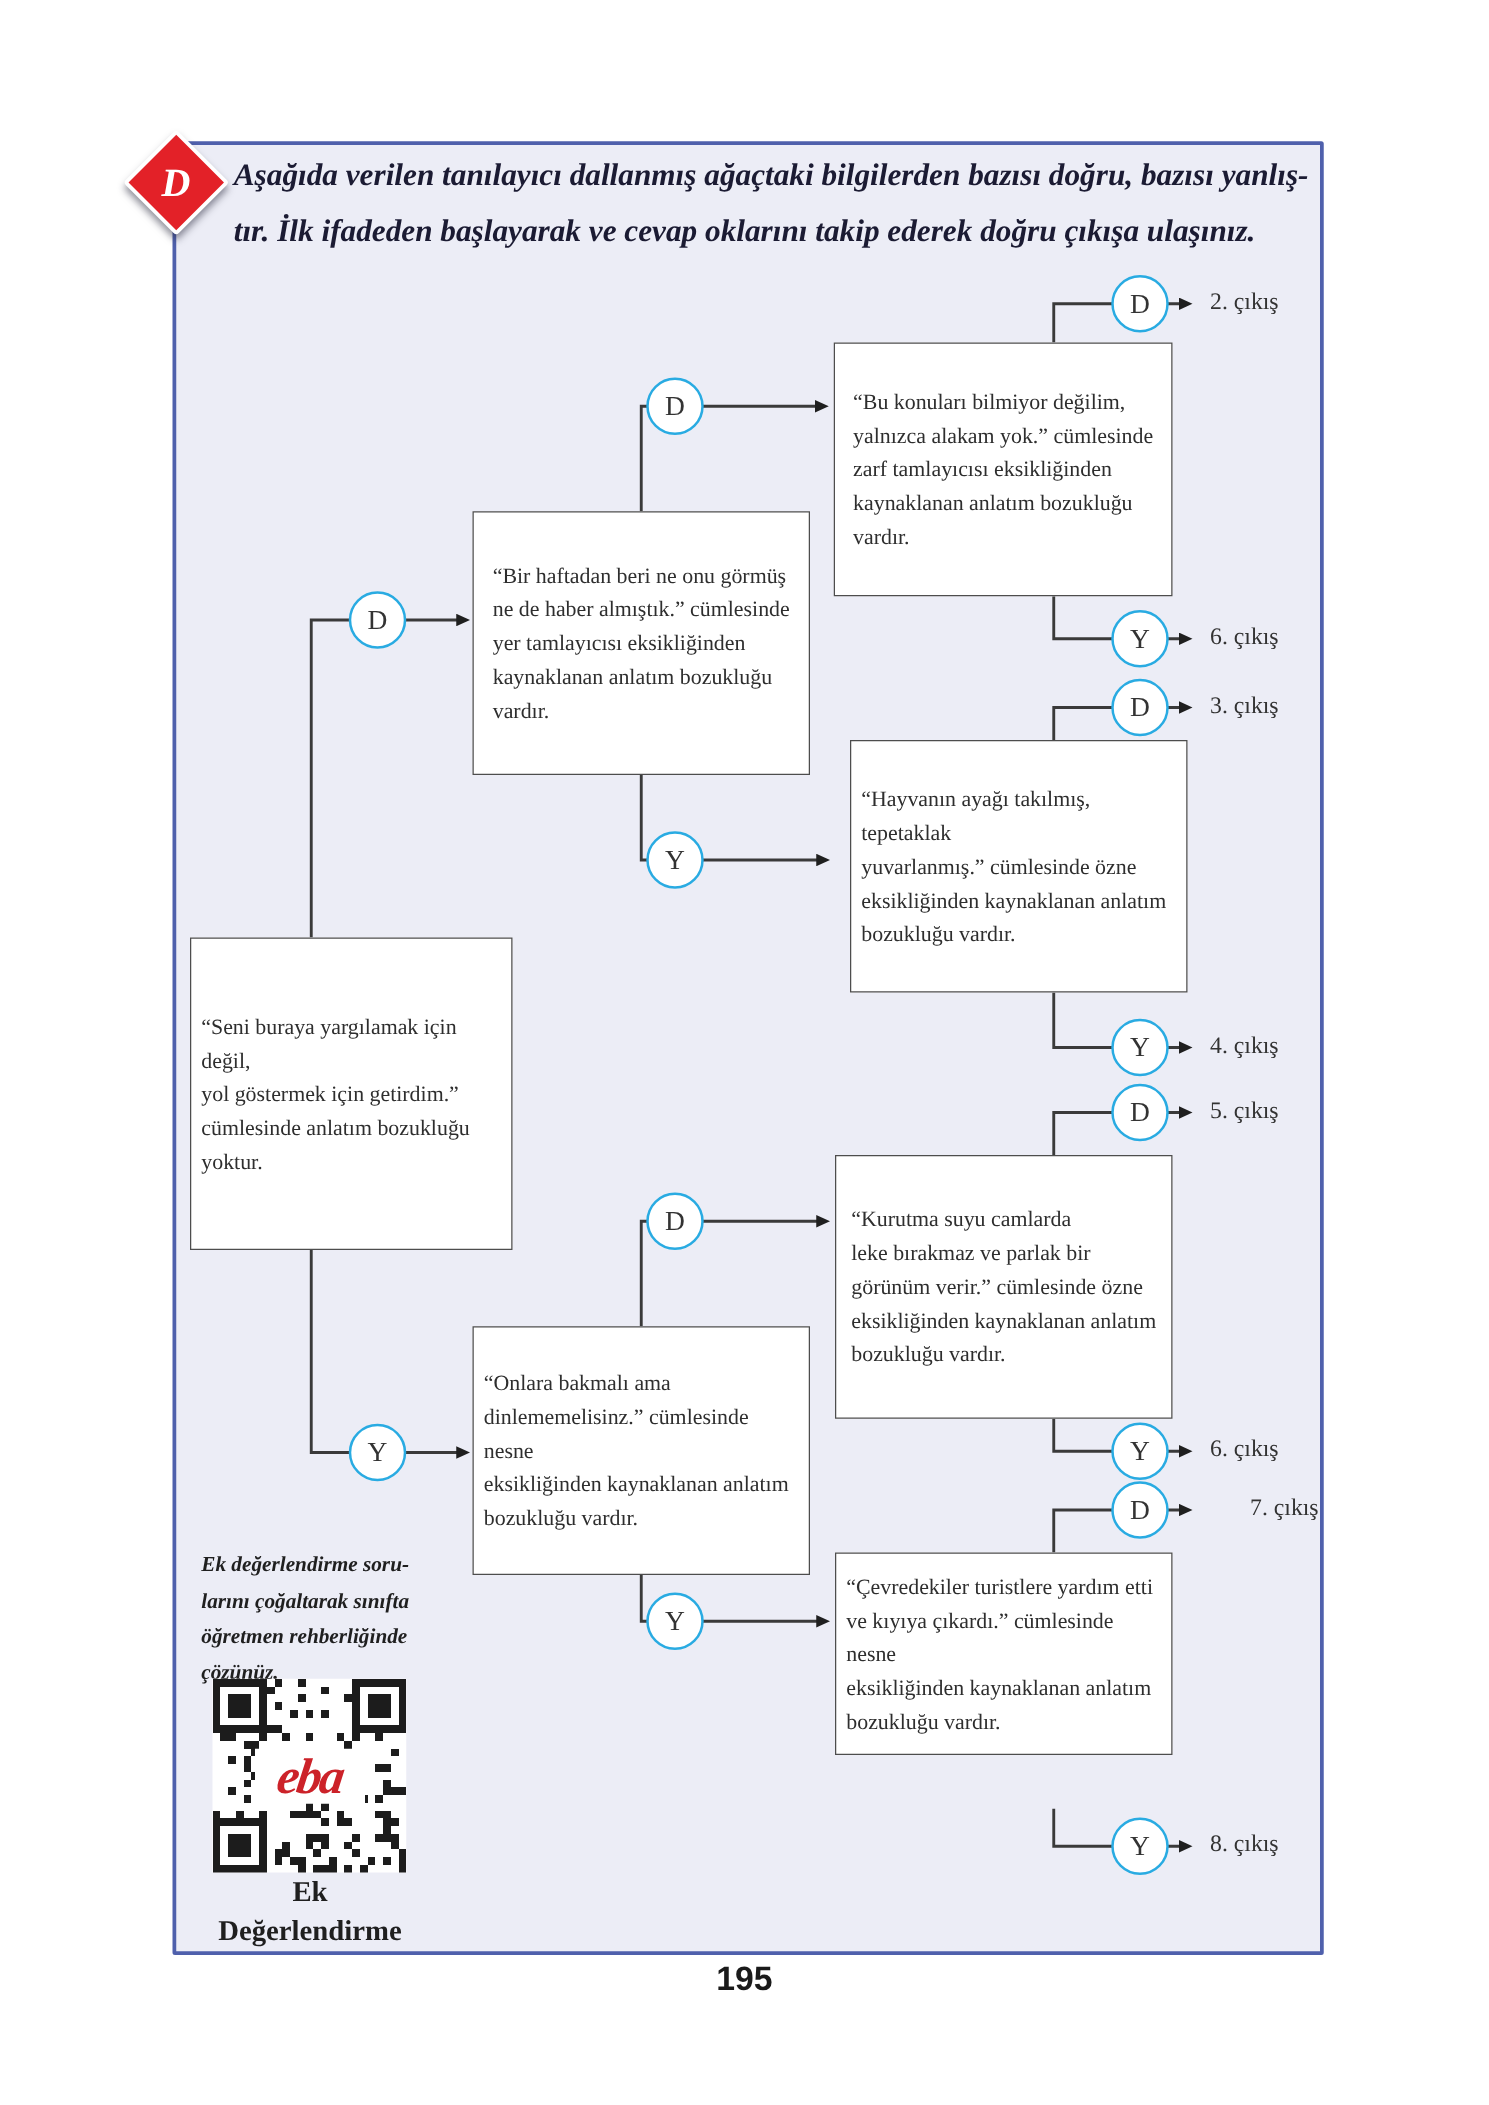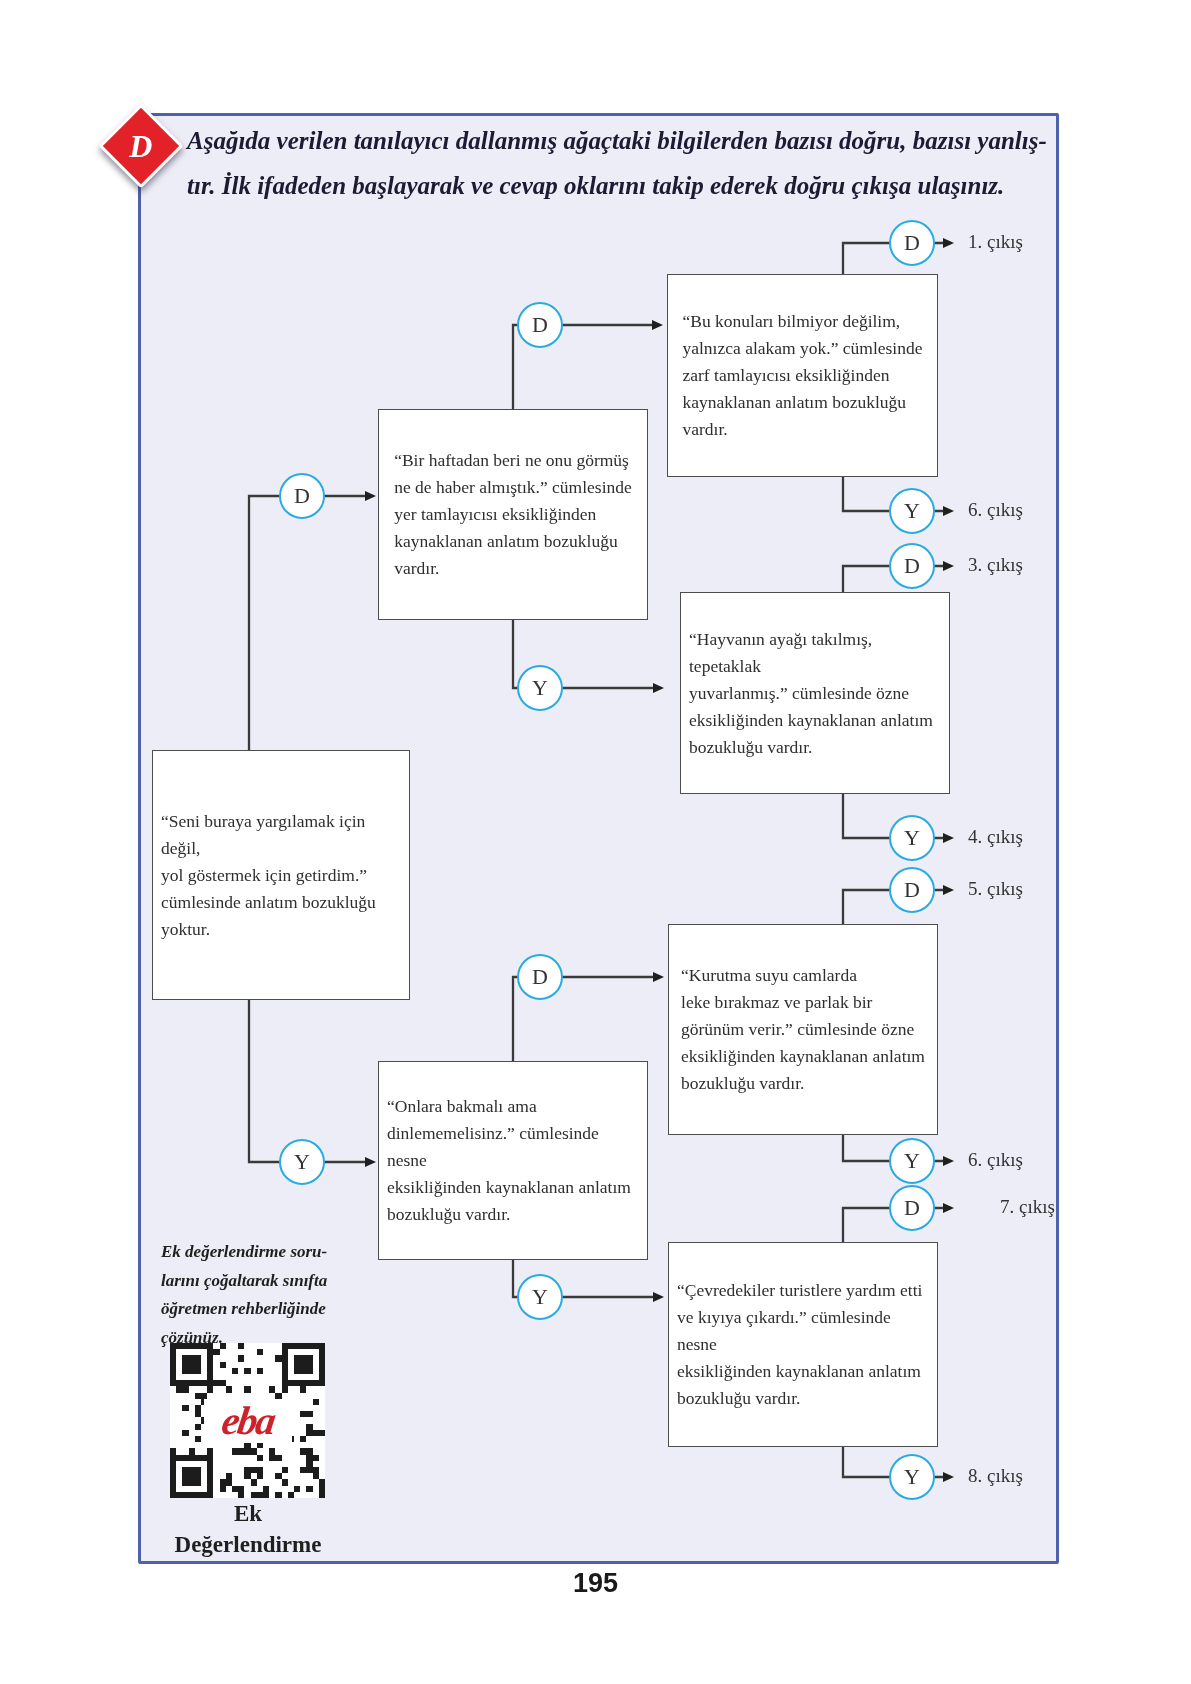--- a/index.html
+++ b/index.html
@@ -76,39 +76,39 @@
     <span>D</span>
   </div>
   <div class="title">Aşağıda verilen tanılayıcı dallanmış ağaçtaki bilgilerden bazısı doğru, bazısı yanlış-<br>tır. İlk ifadeden başlayarak ve cevap oklarını takip ederek doğru çıkışa ulaşınız.</div>
 
   <div class="node" style="left:152px;top:750px;width:258px;height:250px;">“Seni buraya yargılamak için değil,<br>yol göstermek için getirdim.”<br>cümlesinde anlatım bozukluğu<br>yoktur.</div>
   <div class="node" style="left:378px;top:409px;width:270px;height:211px;">“Bir haftadan beri ne onu görmüş<br>ne de haber almıştık.” cümlesinde<br>yer tamlayıcısı eksikliğinden<br>kaynaklanan anlatım bozukluğu<br>vardır.</div>
   <div class="node" style="left:667px;top:274px;width:271px;height:203px;">“Bu konuları bilmiyor değilim,<br>yalnızca alakam yok.” cümlesinde<br>zarf tamlayıcısı eksikliğinden<br>kaynaklanan anlatım bozukluğu<br>vardır.</div>
   <div class="node" style="left:668px;top:592px;width:270px;height:202px;margin-left:12px;">“Hayvanın ayağı takılmış, tepetaklak<br>yuvarlanmış.” cümlesinde özne<br>eksikliğinden kaynaklanan anlatım<br>bozukluğu vardır.</div>
   <div class="node" style="left:668px;top:924px;width:270px;height:211px;">“Kurutma suyu camlarda<br>leke bırakmaz ve parlak bir<br>görünüm verir.” cümlesinde özne<br>eksikliğinden kaynaklanan anlatım<br>bozukluğu vardır.</div>
   <div class="node" style="left:378px;top:1061px;width:270px;height:199px;">“Onlara bakmalı ama<br>dinlememelisinz.” cümlesinde nesne<br>eksikliğinden kaynaklanan anlatım<br>bozukluğu vardır.</div>
-  <div class="node" style="left:668px;top:1242px;width:270px;height:205px;">“Çevredekiler turistlere yardım etti<br>ve kıyıya çıkardı.” cümlesinde nesne<br>eksikliğinden kaynaklanan anlatım<br>bozukluğu vardır.</div>
+  <div class="node" style="left:668px;top:1242px;width:270px;height:162px;">“Çevredekiler turistlere yardım etti<br>ve kıyıya çıkardı.” cümlesinde nesne<br>eksikliğinden kaynaklanan anlatım<br>bozukluğu vardır.</div>
 
   <div class="circ" style="left:279px;top:473px;">D</div>
   <div class="circ" style="left:279px;top:1139px;">Y</div>
   <div class="circ" style="left:517px;top:302px;">D</div>
   <div class="circ" style="left:517px;top:665px;">Y</div>
   <div class="circ" style="left:517px;top:954px;">D</div>
   <div class="circ" style="left:517px;top:1274px;">Y</div>
 
   <div class="circ" style="left:889px;top:220px;">D</div>
   <div class="circ" style="left:889px;top:488px;">Y</div>
   <div class="circ" style="left:889px;top:543px;">D</div>
   <div class="circ" style="left:889px;top:815px;">Y</div>
   <div class="circ" style="left:889px;top:867px;">D</div>
   <div class="circ" style="left:889px;top:1138px;">Y</div>
   <div class="circ" style="left:889px;top:1185px;">D</div>
   <div class="circ" style="left:889px;top:1454px;">Y</div>
 
-  <div class="exit-label" style="left:968px;top:231px;">1. çıkış</div>
+  <div class="exit-label" style="left:968px;top:231px;">2. çıkış</div>
   <div class="exit-label" style="left:968px;top:499px;">6. çıkış</div>
   <div class="exit-label" style="left:968px;top:554px;">3. çıkış</div>
   <div class="exit-label" style="left:968px;top:826px;">4. çıkış</div>
   <div class="exit-label" style="left:968px;top:878px;">5. çıkış</div>
   <div class="exit-label" style="left:968px;top:1149px;">6. çıkış</div>
   <div class="exit-label" style="left:968px;top:1196px;margin-left:32px;">7. çıkış</div>
   <div class="exit-label" style="left:968px;top:1465px;">8. çıkış</div>
 
   <div class="side-note">Ek değerlendirme soru-<br>larını çoğaltarak sınıfta<br>öğretmen rehberliğinde<br>çözünüz.</div>
 

